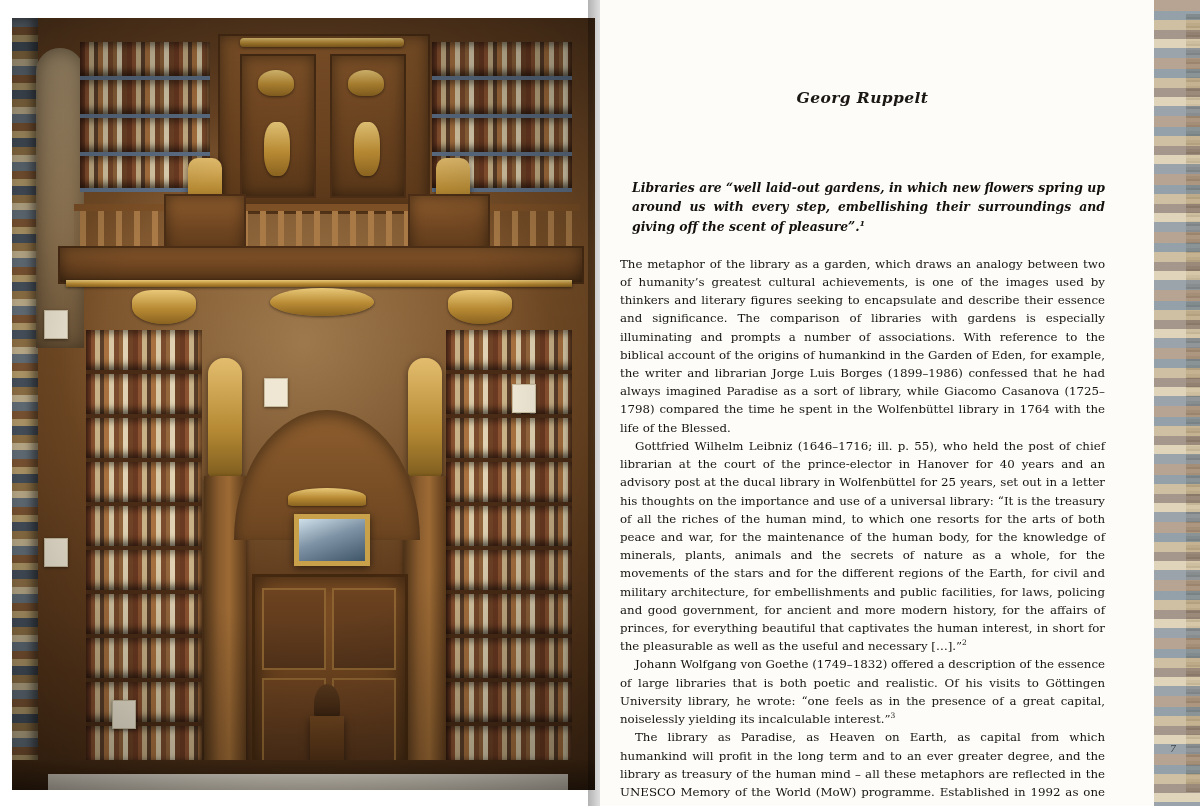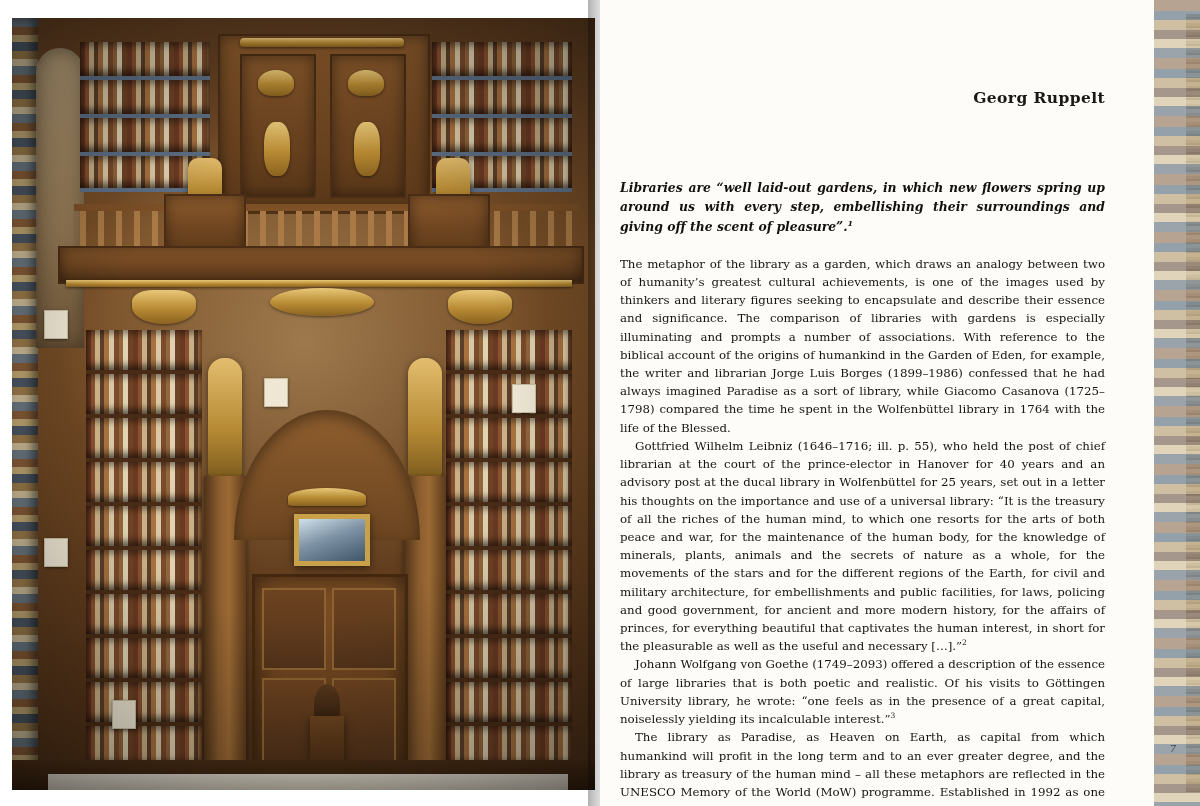--- a/index.html
+++ b/index.html
@@ -214,35 +214,36 @@
     font-weight: 700;
     font-size: 31px;
     letter-spacing: .6px;
     text-align: right;
     color: #16130f;
     margin: 0;
     line-height: 1.1;
   }
   .chapter-author {
     font-family: "DejaVu Serif", serif;
+    font-style: italic;
     font-weight: 700;
     font-size: 15.5px;
     letter-spacing: .4px;
-    text-align: right;
+    text-align: center;
     color: #1b1814;
     margin: 30px 0 0 0;
   }
   .epigraph {
     font-family: "DejaVu Serif", serif;
     font-style: italic;
     font-weight: 700;
     font-size: 12.4px;
     line-height: 1.52;
     color: #14110d;
-    margin: 72px 0 0 0;
+    margin: 72px 0 0 12px;
     text-align: justify;
   }
   .epigraph sup { font-size: 8px; }
   .body-col {
     margin-top: 18px;
   }
   .body-col p {
     font-family: "DejaVu Serif", serif;
     font-size: 11.8px;
     line-height: 1.545;
@@ -386,21 +387,21 @@
 
       <div class="epigraph">
         <span>Libraries are “well laid-out gardens, in which new flowers spring up around us with every step, embellishing their surroundings and giving off the scent of pleasure”.</span><sup>1</sup>
       </div>
 
       <div class="body-col">
         <p>The metaphor of the library as a garden, which draws an analogy between two of human­ity’s greatest cultural achievements, is one of the images used by thinkers and literary fig­ures seeking to encapsulate and describe their essence and significance. The comparison of libraries with gardens is especially illuminating and prompts a number of associations. With reference to the biblical account of the origins of humankind in the Garden of Eden, for example, the writer and librarian Jorge Luis Borges (1899–1986) confessed that he had always imagined Paradise as a sort of library, while Giacomo Casanova (1725–1798) compared the time he spent in the Wolfenbüttel library in 1764 with the life of the Blessed.</p>
 
         <p class="indent"><span>Gottfried Wilhelm Leibniz (1646–1716; ill. p. 55), who held the post of chief librarian at the court of the prince-elector in Hanover for 40 years and an advisory post at the ducal library in Wolfenbüttel for 25 years, set out in a letter his thoughts on the importance and use of a universal library: “It is the treasury of all the riches of the human mind, to which one resorts for the arts of both peace and war, for the maintenance of the human body, for the knowledge of minerals, plants, animals and the secrets of nature as a whole, for the movements of the stars and for the different regions of the Earth, for civil and military architecture, for embellishments and public facilities, for laws, policing and good gov­ernment, for ancient and more modern history, for the affairs of princes, for everything beautiful that captivates the human interest, in short for the pleasurable as well as the useful and necessary […].</span>”<sup>2</sup></p>
 
-        <p class="indent"><span>Johann Wolfgang von Goethe (1749–2093) offered a description of the essence of large libraries that is both poetic and realistic. Of his visits to Göttingen University library, he wrote: “one feels as in the presence of a great capital, noiselessly yielding its incalcul­able interest.”</span><sup>3</sup></p>
+        <p class="indent"><span>Johann Wolfgang von Goethe (1749–1832) offered a description of the essence of large libraries that is both poetic and realistic. Of his visits to Göttingen University library, he wrote: “one feels as in the presence of a great capital, noiselessly yielding its incalcul­able interest.”</span><sup>3</sup></p>
 
         <p class="indent">The library as Paradise, as Heaven on Earth, as capital from which humankind will profit in the long term and to an ever greater degree, and the library as treasury of the human mind – all these metaphors are reflected in the UNESCO Memory of the World (MoW) programme. Established in 1992 as one of the UNESCO world heritage programmes, the MoW registers valuable holdings of books, manuscripts and other</p>
       </div>
     </div>
 
     <div class="folio">7</div>
 
     <div class="right-edge"></div>
   </div>
 

